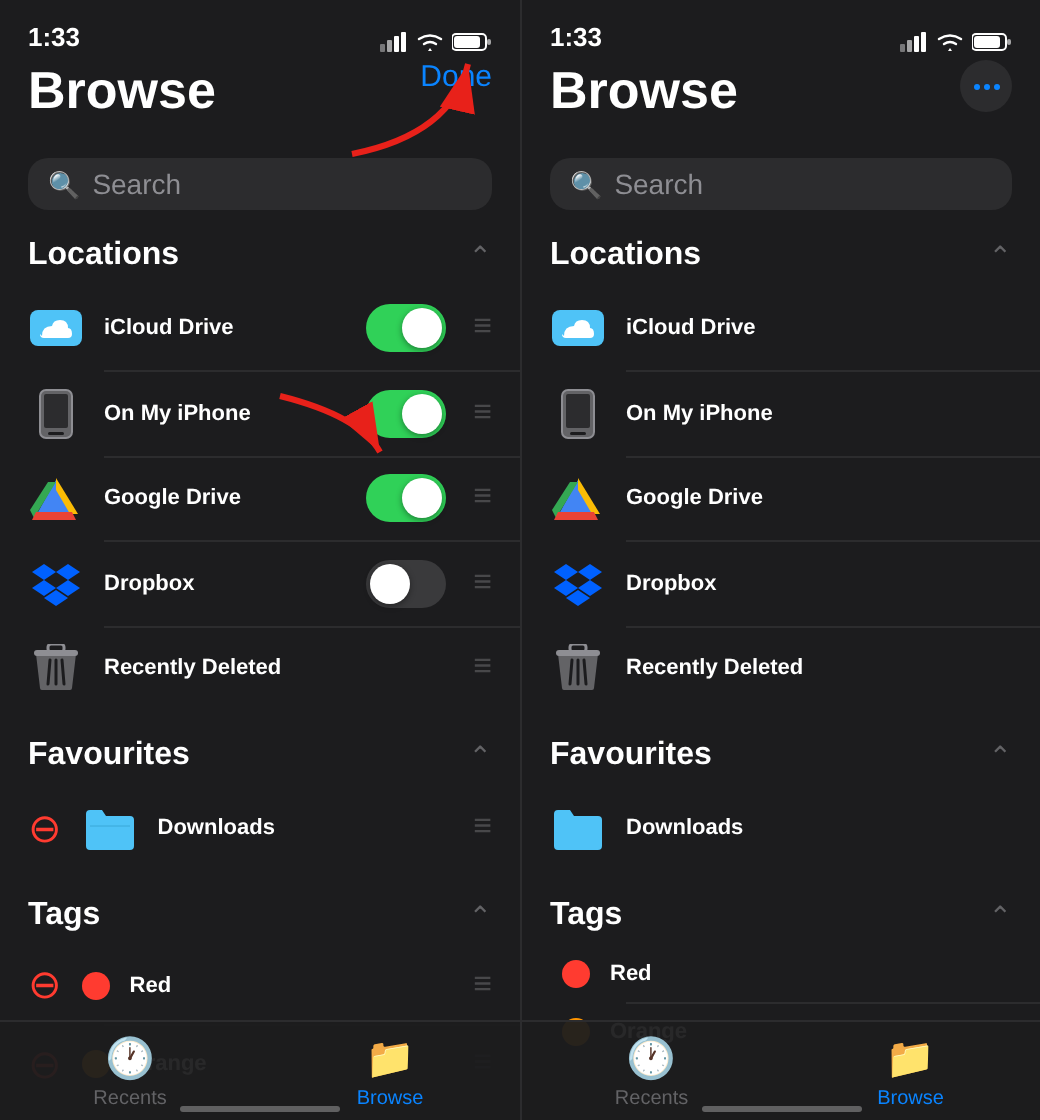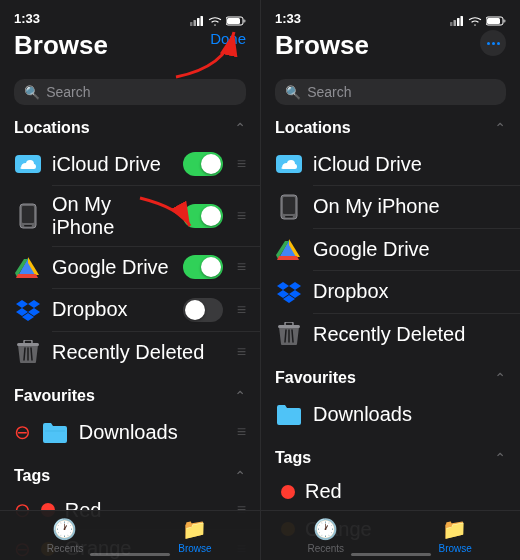--- a/index.html
+++ b/index.html
@@ -131,22 +131,23 @@
     .list-item-icon {
       width: 28px;
       height: 28px;
       display: flex;
       align-items: center;
       justify-content: center;
       flex-shrink: 0;
     }
     .list-item-label {
       color: #fff;
-      font-size: 20px;
+      font-size: 11px;
       flex: 1;
+      font-weight: bold;
     }
     .toggle {
       width: 40px;
       height: 24px;
       border-radius: 12px;
       position: relative;
       flex-shrink: 0;
     }
     .toggle.on { background: #30d158; }
     .toggle.off { background: #3a3a3c; }

